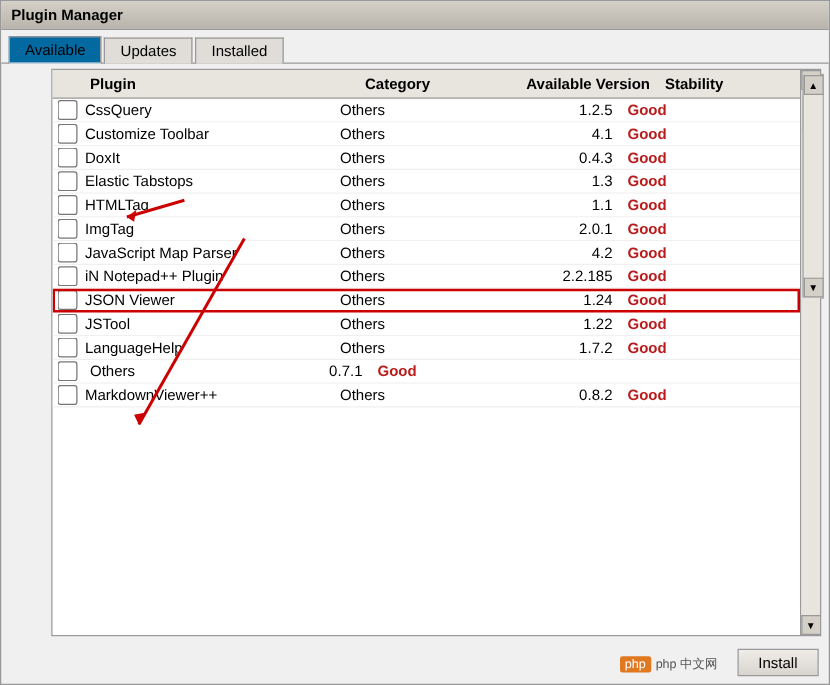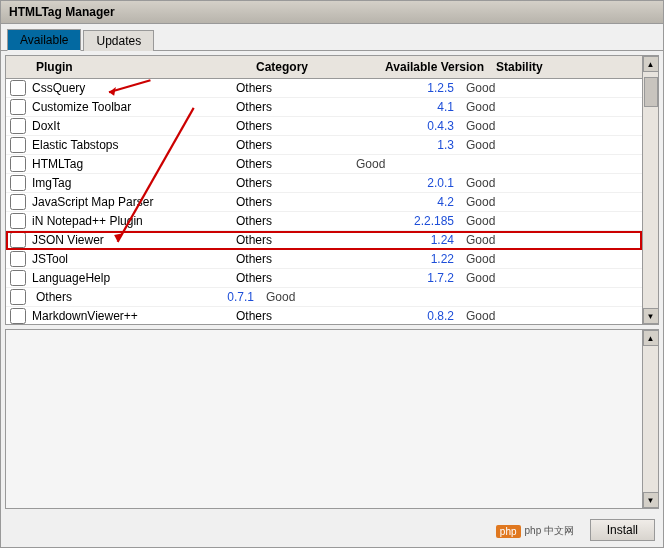--- a/index.html
+++ b/index.html
@@ -54,24 +54,25 @@
     }
 
     .tab.active {
       background: #0369a1;
       border-bottom: 1px solid #f0f0f0;
       z-index: 1;
     }
 
     .content-area {
       display: flex;
-      flex-direction: column;
+      flex-direction: row;
       flex: 1;
       overflow: hidden;
       padding: 4px;
+      margin-left: 36px;
     }
 
     .main-panel {
       flex: 1;
       display: flex;
       overflow: hidden;
       border: 1px solid #999;
       background: #fff;
       position: relative;
     }
@@ -134,27 +135,28 @@
     .cell-category {
       width: 120px;
       padding: 1px 6px;
       color: #000;
     }
 
     .cell-version {
       width: 110px;
       padding: 1px 6px;
       text-align: right;
-      color: #1d4ed8;
+      color: #000000;
     }
 
     .cell-stability {
       width: 80px;
       padding: 1px 6px;
-      color: #404040;
+      color: #b91c1c;
+      font-weight: bold;
     }
 
     .scrollbar-y {
       width: 16px;
       background: #e0ddd8;
       border-left: 1px solid #999;
       display: flex;
       flex-direction: column;
       align-items: center;
     }
@@ -246,29 +248,32 @@
       padding: 1px 4px;
       border-radius: 2px;
       margin-right: 4px;
     }
   </style>
 </head>
 <body>
 
 <div class="window">
   <div class="title-bar">
-    <span>HTMLTag Manager</span>
+    <span>Plugin Manager</span>
   </div>
 
   <div class="tabs-bar">
     <div class="tab active">
       <span>Available</span>
     </div>
     <div class="tab">
       <span>Updates</span>
+    </div>
+    <div class="tab">
+      <span>Installed</span>
     </div>
   </div>
 
   <div class="content-area">
     <div class="main-panel">
       <div class="table-container">
         <div class="table-header">
           <div style="width:16px; margin: 0 4px;"></div>
           <div class="col-plugin">Plugin</div>
           <div class="col-category">Category</div>
@@ -302,20 +307,21 @@
     <input type="checkbox" class="row-checkbox" style="">
     <div class="cell-plugin">Elastic Tabstops</div>
     <div class="cell-category">Others</div>
     <div class="cell-version">1.3</div>
     <div class="cell-stability">Good</div>
   </div>
             <div class="table-row">
     <input type="checkbox" class="row-checkbox" style="">
     <div class="cell-plugin">HTMLTag</div>
     <div class="cell-category">Others</div>
+    <div class="cell-version">1.1</div>
     <div class="cell-stability">Good</div>
   </div>
             <div class="table-row">
     <input type="checkbox" class="row-checkbox" style="">
     <div class="cell-plugin">ImgTag</div>
     <div class="cell-category">Others</div>
     <div class="cell-version">2.0.1</div>
     <div class="cell-stability">Good</div>
   </div>
             <div class="table-row">

